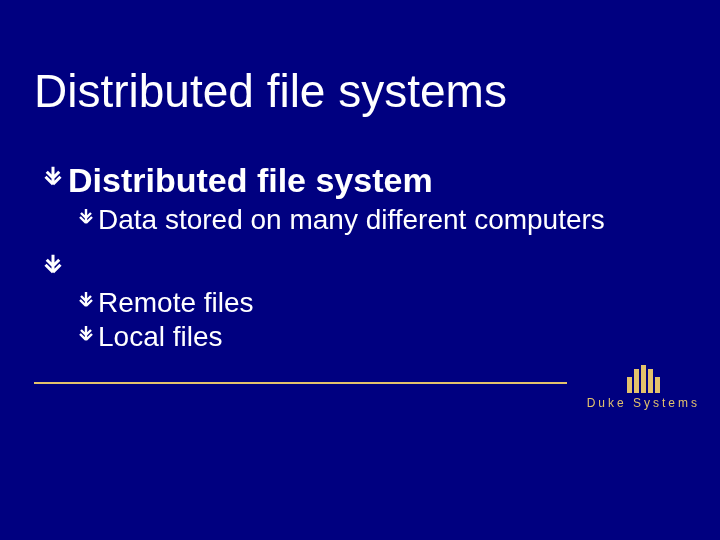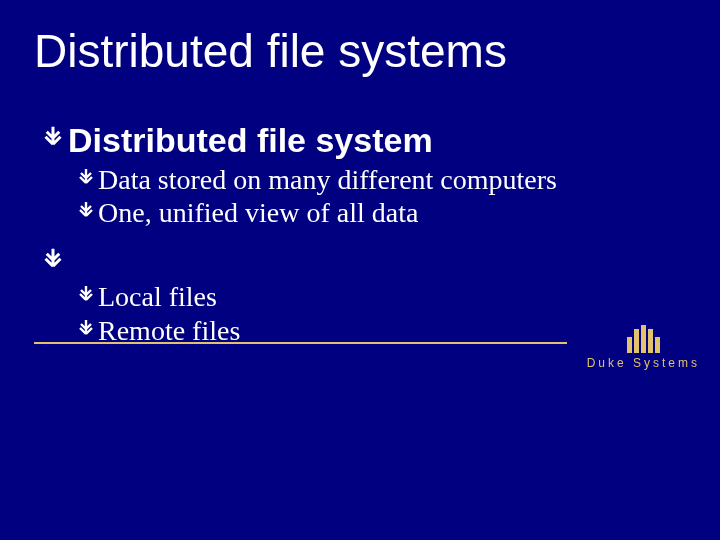--- a/index.html
+++ b/index.html
@@ -11,41 +11,41 @@
     font-family: Arial, Helvetica, sans-serif;
     color: #fff;
     overflow: hidden;
   }
   .slide {
     position: relative;
     width: 720px;
     height: 400px;
     box-sizing: border-box;
     padding: 20px 40px 0 34px;
+    margin-top: 40px;
   }
   .title {
     font-size: 46px;
     font-weight: 400;
     margin-top: 4px;
     margin-bottom: 42px;
     letter-spacing: 0px;
   }
   .level1 {
     margin-left: 4px;
     margin-bottom: 2px;
   }
   .level1-text {
     font-size: 34px;
     white-space: nowrap;
     font-weight: bold;
   }
   .level2 {
     margin-left: 40px;
     margin-bottom: 0px;
-    font-family: Liberation Serif, serif;
   }
   .level2-text {
     font-size: 28px;
   }
   .row {
     display: flex;
     align-items: flex-start;
     line-height: 1.2;
   }
   .gap-lg { height: 12px; }
@@ -111,47 +111,41 @@
     <span class="level1-text">Distributed file system</span>
   </div>
 
   <div class="row level2">
     <svg class="svg-arrow" width="24" height="30" viewBox="0 0 24 24">
         <path d="M12 3 L12 17 M12 17 L6 11 M12 17 L18 11 M7 7 L12 12 M17 7 L12 12" stroke="#fff" stroke-width="2.4" fill="none"></path>
       </svg>
     <span class="level2-text">Data stored on many different computers</span>
   </div>
 
-  <div class="row level2">
-    <svg class="svg-arrow" width="24" height="30" viewBox="0 0 24 24">
-        <path d="M12 3 L12 17 M12 17 L6 11 M12 17 L18 11 M7 7 L12 12 M17 7 L12 12" stroke="#fff" stroke-width="2.4" fill="none"></path>
-      </svg>
-    <span class="level2-text">One, unified view of all data</span>
-  </div>
 
   <div class="gap-lg"></div>
 
   <div class="row level1">
     <svg class="svg-arrow" width="30" height="36" viewBox="0 0 24 24">
         <path d="M12 3 L12 17 M12 17 L6 11 M12 17 L18 11 M7 7 L12 12 M17 7 L12 12" stroke="#fff" stroke-width="2.4" fill="none"></path>
       </svg>
   </div>
 
   <div class="row level2">
     <svg class="svg-arrow" width="24" height="30" viewBox="0 0 24 24">
         <path d="M12 3 L12 17 M12 17 L6 11 M12 17 L18 11 M7 7 L12 12 M17 7 L12 12" stroke="#fff" stroke-width="2.4" fill="none"></path>
       </svg>
-    <span class="level2-text">Local files</span>
+    <span class="level2-text">Remote files</span>
   </div>
 
   <div class="row level2">
     <svg class="svg-arrow" width="24" height="30" viewBox="0 0 24 24">
         <path d="M12 3 L12 17 M12 17 L6 11 M12 17 L18 11 M7 7 L12 12 M17 7 L12 12" stroke="#fff" stroke-width="2.4" fill="none"></path>
       </svg>
-    <span class="level2-text">Remote files</span>
+    <span class="level2-text">Local files</span>
   </div>
 
   <div class="footer">
     <div class="rule"></div>
     <div class="logo">
       <div class="logo-mark">
         <span class="b1"></span>
           <span class="b2"></span>
           <span class="b3"></span>
           <span class="b4"></span>

